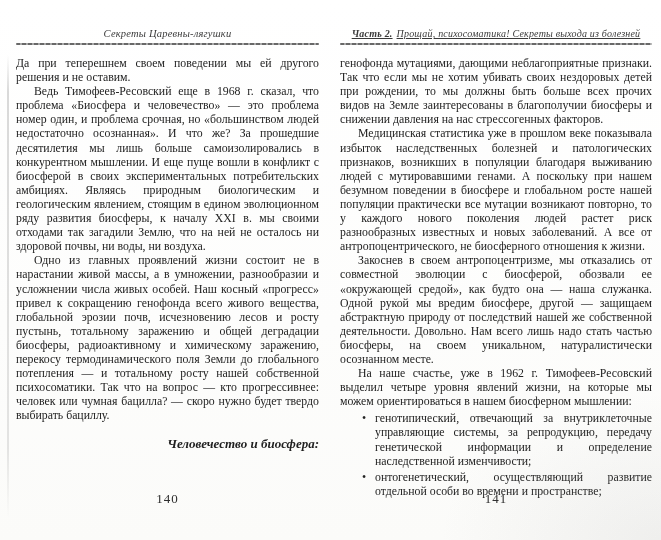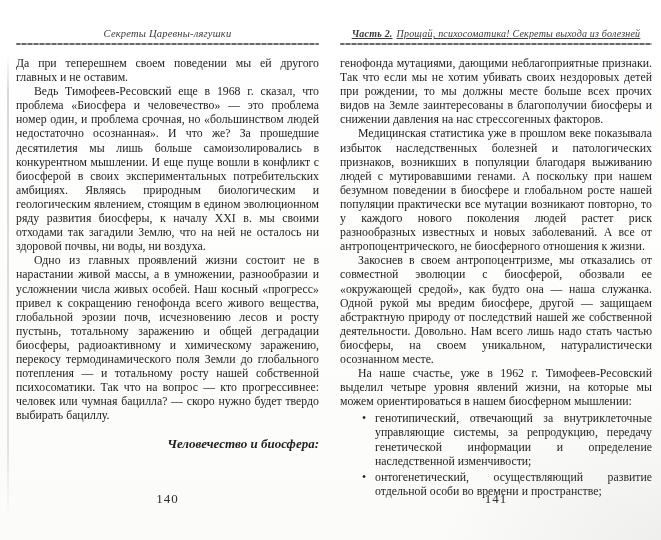--- a/index.html
+++ b/index.html
@@ -97,41 +97,41 @@
 <body>
 
 <div class="spread">
   <div class="page-edge"></div>
 
   <div class="page left">
     <div class="running-header">Секреты Царевны-лягушки</div>
     <div class="header-rule"></div>
 
     <div class="body-text">
-      <p class="continuation">Да при теперешнем своем поведении мы ей другого главных и не оставим.</p>
+      <p class="continuation">Да при теперешнем своем поведении мы ей другого решения и не оставим.</p>
       <p>Ведь Тимофеев-Ресовский еще в 1968 г. сказал, что проблема «Биосфера и человечество» — это проблема номер один, и проблема срочная, но «большинством людей недостаточно осознанная». И что же? За прошедшие десятилетия мы лишь больше самоизолировались в конкурентном мышлении. И еще пуще вошли в конфликт с биосферой в своих экспериментальных потребительских амбициях. Являясь природным биологическим и геологическим явлением, стоящим в едином эволюционном ряду развития биосферы, к началу XXI в. мы своими отходами так загадили Землю, что на ней не осталось ни здоровой почвы, ни воды, ни воздуха.</p>
       <p>Одно из главных проявлений жизни состоит не в нарастании живой массы, а в умножении, разнообразии и усложнении числа живых особей. Наш косный «прогресс» привел к сокращению генофонда всего живого вещества, глобальной эрозии почв, исчезновению лесов и росту пустынь, тотальному заражению и общей деградации биосферы, радиоактивному и химическому заражению, перекосу термодинамического поля Земли до глобального потепления — и тотальному росту нашей собственной психосоматики. Так что на вопрос — кто прогрессивнее: человек или чумная бацилла? — скоро нужно будет твердо выбирать бациллу.</p>
 
       <div class="section-heading">
         <div>Человечество и биосфера:</div>
       </div>
 
     </div>
 
     <div class="page-number">140</div>
   </div>
 
   <div class="page right">
     <div class="running-header">
       <span class="part-label">Часть 2.</span><span>Прощай, психосоматика! Секреты выхода из болезней</span>
     </div>
     <div class="header-rule"></div>
 
     <div class="body-text">
-      <p class="continuation">генофонда мутациями, дающими неблагоприятные признаки. Так что если мы не хотим убивать своих нездоровых детей при рождении, то мы должны месте больше всех прочих видов на Земле заинтересованы в благополучии биосферы и снижении давления на нас стрессогенных факторов.</p>
+      <p class="continuation">генофонда мутациями, дающими неблагоприятные признаки. Так что если мы не хотим убивать своих нездоровых детей при рождении, то мы должны быть больше всех прочих видов на Земле заинтересованы в благополучии биосферы и снижении давления на нас стрессогенных факторов.</p>
       <p>Медицинская статистика уже в прошлом веке показывала избыток наследственных болезней и патологических признаков, возникших в популяции благодаря выживанию людей с мутировавшими генами. А поскольку при нашем безумном поведении в биосфере и глобальном росте нашей популяции практически все мутации возникают повторно, то у каждого нового поколения людей растет риск разнообразных известных и новых заболеваний. А все от антропоцентрического, не биосферного отношения к жизни.</p>
       <p>Закоснев в своем антропоцентризме, мы отказались от совместной эволюции с биосферой, обозвали ее «окружающей средой», как будто она — наша служанка. Одной рукой мы вредим биосфере, другой — защищаем абстрактную природу от последствий нашей же собственной деятельности. Довольно. Нам всего лишь надо стать частью биосферы, на своем уникальном, натуралистически осознанном месте.</p>
       <p>На наше счастье, уже в 1962 г. Тимофеев-Ресовский выделил четыре уровня явлений жизни, на которые мы можем ориентироваться в нашем биосферном мышлении:</p>
 
       <div class="bullet-list">
         <div class="bullet-item">
           <span class="bullet-marker">•</span>
           <span class="bullet-body">генотипический, отвечающий за внутриклеточные управляющие системы, за репродукцию, передачу генетической информации и определение наследственной изменчивости;</span>
         </div>
         <div class="bullet-item">

